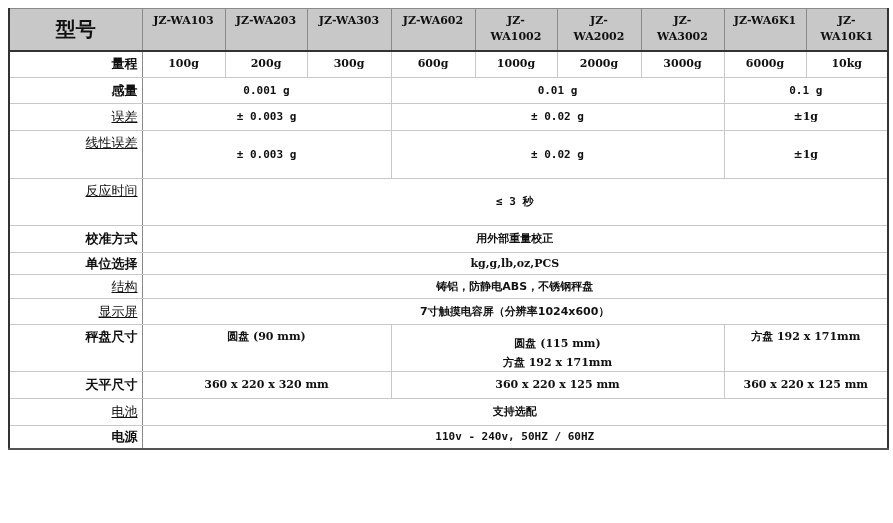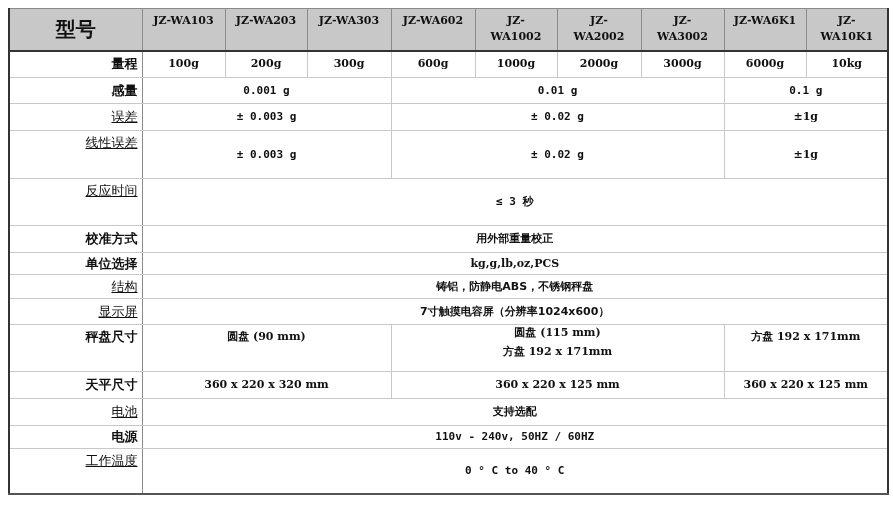--- a/index.html
+++ b/index.html
@@ -130,21 +130,21 @@
   </tr>
 
   <tr style="height:26px">
     <td class="label thin">显示屏</td>
     <td colspan="9" class="cjk">7寸触摸电容屏（分辨率1024x600）</td>
   </tr>
 
   <tr style="height:47px">
     <td class="label top">秤盘尺寸</td>
     <td colspan="3" style="vertical-align:top;padding-top:4px">圆盘 (90 mm)</td>
-    <td colspan="4" style="vertical-align:top;padding-top:0">
+    <td colspan="4" style="vertical-align:top;padding-top:11px">
       <span class="l2">圆盘 (115 mm)</span>
       <span class="l2" style="margin-top:3px">方盘 192 x 171mm</span>
     </td>
     <td colspan="2" style="vertical-align:top;padding-top:4px">方盘 192 x 171mm</td>
   </tr>
 
   <tr style="height:27px">
     <td class="label">天平尺寸</td>
     <td colspan="3">360 x 220 x 320 mm</td>
     <td colspan="4">360 x 220 x 125 mm</td>
@@ -154,19 +154,15 @@
   <tr style="height:27px">
     <td class="label flush thin">电池</td>
     <td colspan="9" class="cjk">支持选配</td>
   </tr>
 
   <tr style="height:23px">
     <td class="label flush">电源</td>
     <td colspan="9" class="mono">110v - 240v, 50HZ / 60HZ</td>
   </tr>
 
-  <tr style="height:45px">
-    <td class="label top flush thin">工作温度</td>
-    <td colspan="9" class="mono">0 ° C to 40 ° C</td>
-  </tr>
 
 </tbody>
   </table>
 
 </body></html>

